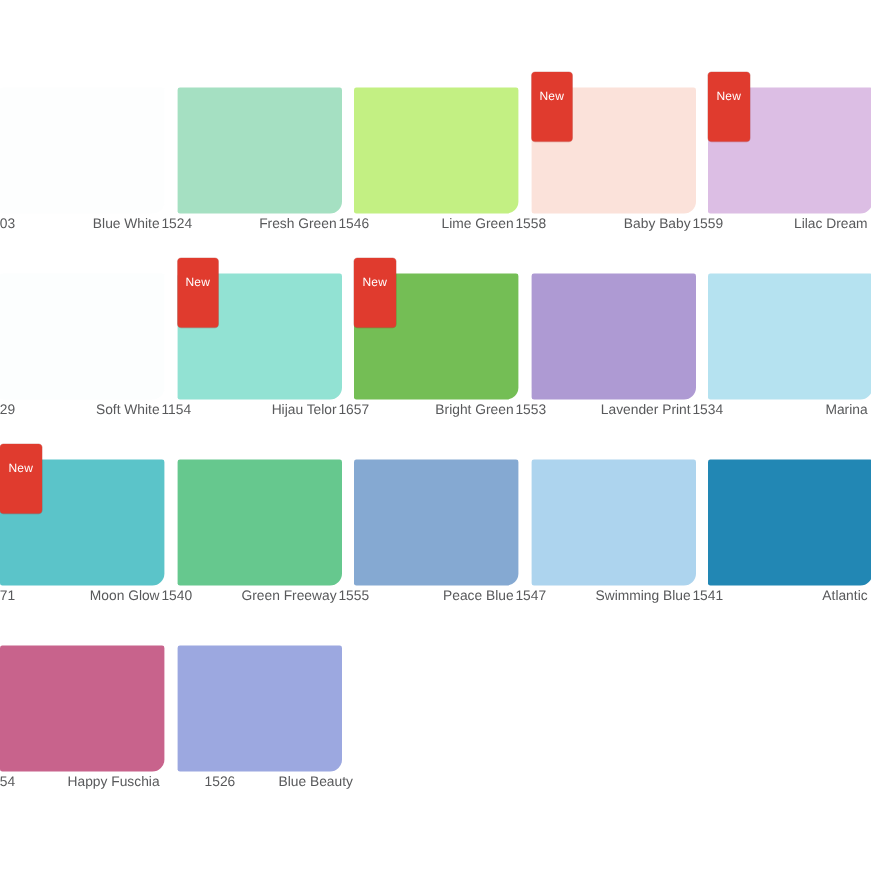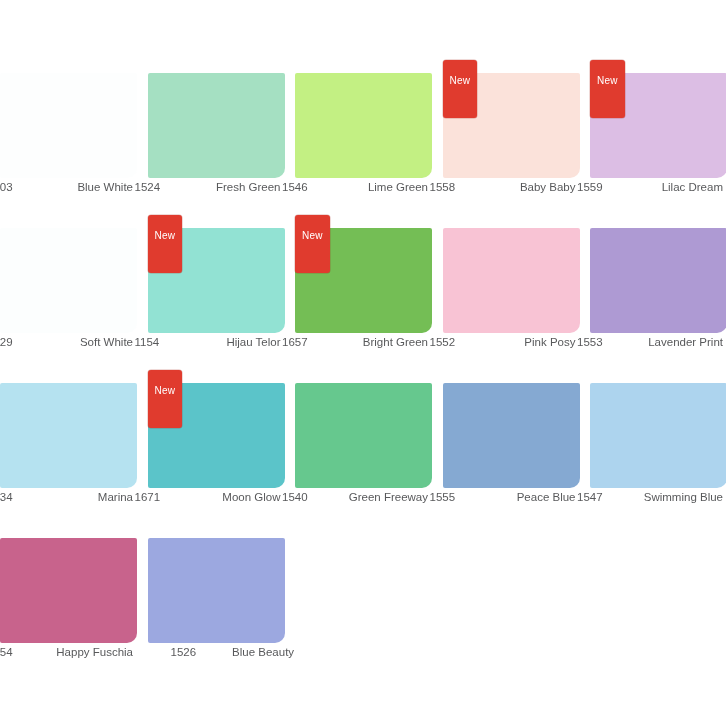--- a/index.html
+++ b/index.html
@@ -165,28 +165,20 @@
       <div class="swatch-cell">
         <div class="badge-row"><span class="new-badge" style="background: rgb(224, 59, 46); color: rgb(255, 255, 255);">New</span></div>
         <div class="swatch-chip" style="background: rgb(116, 190, 85);"></div>
         <div class="swatch-caption">
           <span class="swatch-code" style="color: rgb(88, 89, 91);">1657</span>
           <span class="swatch-name" style="color: rgb(88, 89, 91);">Bright Green</span>
         </div>
       </div>
       <div class="swatch-cell">
         <div class="badge-row"></div>
-        <div class="swatch-chip" style="background: rgb(248, 195, 212);"></div>
-        <div class="swatch-caption">
-          <span class="swatch-code" style="color: rgb(88, 89, 91);">1552</span>
-          <span class="swatch-name" style="color: rgb(88, 89, 91);">Pink Posy</span>
-        </div>
-      </div>
-      <div class="swatch-cell">
-        <div class="badge-row"></div>
         <div class="swatch-chip" style="background: rgb(174, 154, 211);"></div>
         <div class="swatch-caption">
           <span class="swatch-code" style="color: rgb(88, 89, 91);">1553</span>
           <span class="swatch-name" style="color: rgb(88, 89, 91);">Lavender Print</span>
         </div>
       </div>
       <div class="swatch-cell">
         <div class="badge-row"></div>
         <div class="swatch-chip" style="background: rgb(181, 226, 240);"></div>
         <div class="swatch-caption">
@@ -221,20 +213,28 @@
       <div class="swatch-cell">
         <div class="badge-row"></div>
         <div class="swatch-chip" style="background: rgb(173, 212, 238);"></div>
         <div class="swatch-caption">
           <span class="swatch-code" style="color: rgb(88, 89, 91);">1547</span>
           <span class="swatch-name" style="color: rgb(88, 89, 91);">Swimming Blue</span>
         </div>
       </div>
       <div class="swatch-cell">
         <div class="badge-row"></div>
+        <div class="swatch-chip" style="background: rgb(34, 135, 180);"></div>
+        <div class="swatch-caption">
+          <span class="swatch-code" style="color: rgb(88, 89, 91);">1541</span>
+          <span class="swatch-name" style="color: rgb(88, 89, 91);">Atlantic</span>
+        </div>
+      </div>
+      <div class="swatch-cell">
+        <div class="badge-row"></div>
         <div class="swatch-chip" style="background: rgb(200, 99, 140);"></div>
         <div class="swatch-caption">
           <span class="swatch-code" style="color: rgb(88, 89, 91);">1554</span>
           <span class="swatch-name" style="color: rgb(88, 89, 91);">Happy Fuschia</span>
         </div>
       </div>
       <div class="swatch-cell">
         <div class="badge-row"></div>
         <div class="swatch-chip" style="background: rgb(156, 168, 224);"></div>
         <div class="swatch-caption">

